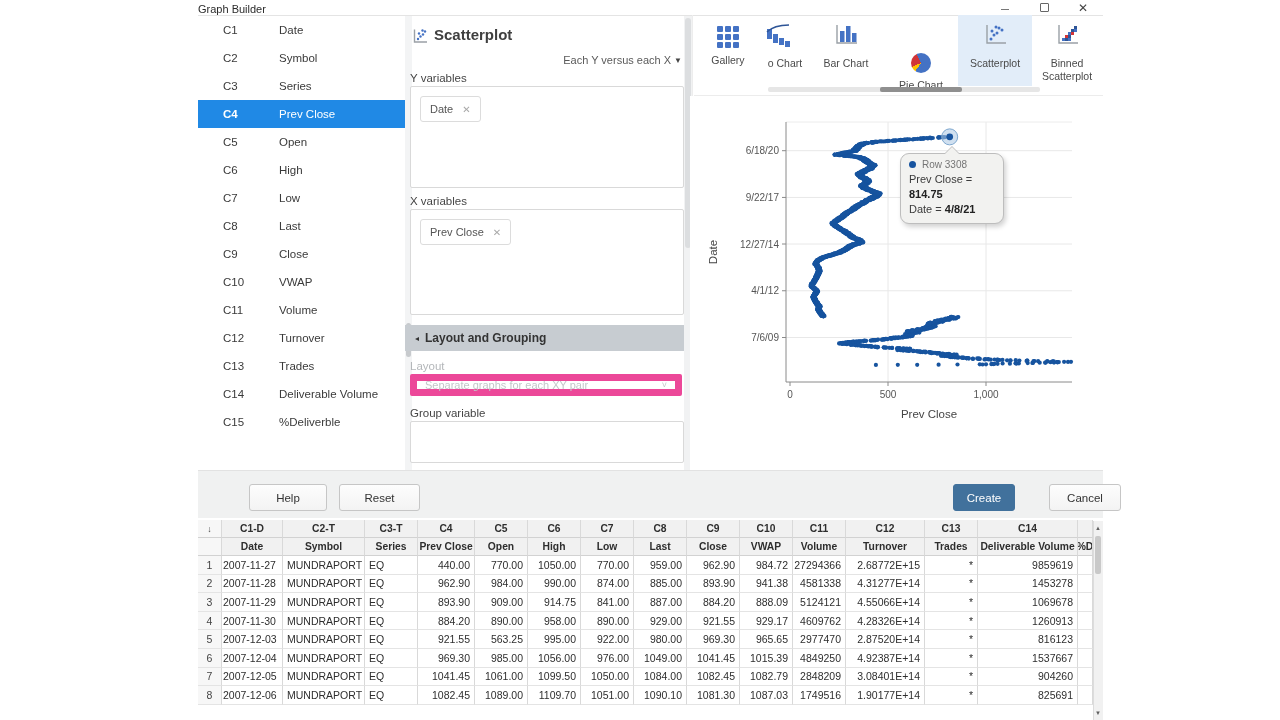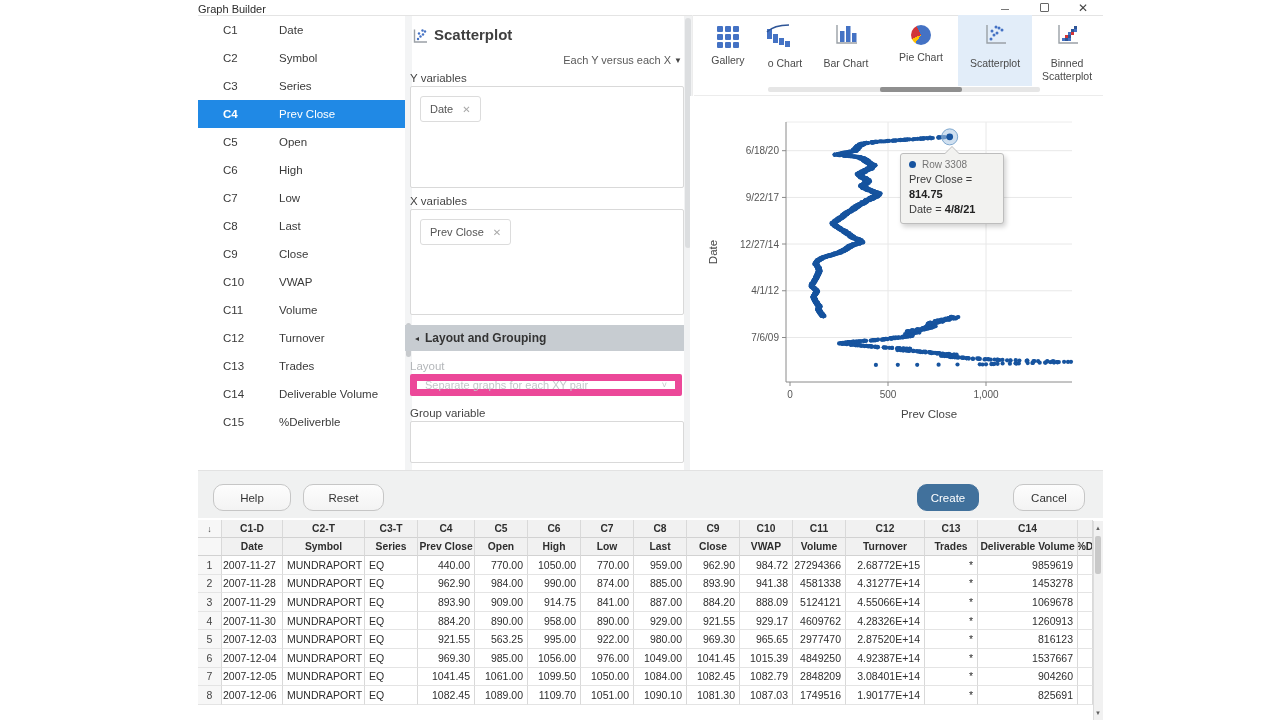--- a/index.html
+++ b/index.html
@@ -55,34 +55,34 @@
   .g-scroll-track{left:768px;top:87px;width:272px;height:5px;background:#e6e6e6;border-radius:2px;}
   .g-scroll-thumb{left:880px;top:87px;width:82px;height:5px;background:#8f8f8f;border-radius:2px;}
   .gallery-divider{left:694px;top:95px;width:409px;height:1px;background:#ececec;}
 
   .grid-icon{display:grid;grid-template-columns:repeat(3,6px);grid-template-rows:repeat(3,6px);gap:2px;margin-top:3px;}
   .grid-icon span{background:#4472c4;border-radius:1px;}
 
   
   #chart-wrap{left:690px;top:96px;width:413px;height:374px;background:#fff;}
   #tooltip{position:absolute;left:210px;top:57px;width:104px;background:#f2f2f0;border:1px solid #bdbdbd;
-           border-radius:3px;box-shadow:2px 3px 5px rgba(0,0,0,.18);padding:5px 8px 6px 8px;box-sizing:border-box;}
+           border-radius:9px;box-shadow:2px 3px 5px rgba(0,0,0,.18);padding:5px 8px 6px 8px;box-sizing:border-box;}
   .tt-caret-o{position:absolute;left:43px;top:-8px;width:0;height:0;border-left:8px solid transparent;
               border-right:8px solid transparent;border-bottom:8px solid #bdbdbd;}
   .tt-caret-i{position:absolute;left:44px;top:-7px;width:0;height:0;border-left:7px solid transparent;
               border-right:7px solid transparent;border-bottom:7px solid #f2f2f0;}
   .tt-row1{font-size:10px;color:#757575;display:flex;align-items:center;margin-bottom:2px;}
   .tt-dot{display:inline-block;width:7px;height:7px;border-radius:50%;background:#17549f;margin-right:6px;}
   .tt-row{font-size:11px;color:#3b3b3b;line-height:15px;}
   .tt-row b{color:#222;}
 
   
   #footer{left:198px;top:470px;width:905px;height:48px;background:#f0f1f1;border-top:1px solid #e2e2e2;box-sizing:border-box;}
-  .btn{position:absolute;height:27px;border-radius:10px;font-size:11.5px;display:flex;align-items:center;
-       justify-content:center;cursor:default;box-sizing:border-box;}
+  .btn{position:absolute;height:27px;border-radius:3px;font-size:11.5px;display:flex;align-items:center;
+       justify-content:center;cursor:default;box-sizing:border-box;margin-left:36px;}
   .btn-plain{background:linear-gradient(#fdfdfd,#f3f3f3);border:1px solid #c6c6c6;color:#333;}
   .btn-primary{background:#41719c;border:1px solid #41719c;color:#fff;}
 
   
   #table{left:198px;top:520px;width:905px;height:200px;overflow:hidden;background:#fff;font-size:10.5px;color:#2e2e2e;}
   .t-row{display:grid;}
   .t-cell{border-right:1px solid #d9d9d9;border-bottom:1px solid #e4e4e4;display:flex;align-items:center;
           overflow:hidden;white-space:nowrap;box-sizing:border-box;padding:0 4px;background:#fff;}
   .t-head .t-cell{background:#f1f1f1;font-weight:bold;justify-content:center;border-bottom:1px solid #d2d2d2;padding:0 2px;font-size:10.3px;}
   .t-gutter{background:#f7f7f7 !important;justify-content:center;color:#444;}
@@ -247,21 +247,21 @@
       </div>
       <div class="tile" style="width: 76px;">
         <div><svg width="26" height="24">
             <path d="M4 2 V20 H24" stroke="#9aa0a6" stroke-width="1.4" fill="none"></path>
             <rect x="7" y="8" width="4.5" height="11" fill="#4472c4"></rect>
             <rect x="13" y="3" width="4.5" height="16" fill="#4472c4"></rect>
             <rect x="19" y="10" width="4.5" height="9" fill="#4472c4"></rect>
           </svg></div>
         <div class="tile-label">Bar Chart</div>
       </div>
-      <div class="tile" style="width: 74px;">
+      <div class="tile" style="width: 74px; margin-top: 28px;">
         <div>
           <div style="width: 20px; height: 20px; border-radius: 50%; margin-top: 2px; background: conic-gradient(from 215deg, rgb(255, 192, 0) 0deg, rgb(255, 192, 0) 9%, rgb(209, 52, 56) 9%, rgb(209, 52, 56) 33%, rgb(68, 114, 196) 33%, rgb(68, 114, 196) 100%);"></div>
         </div>
         <div class="tile-label">Pie Chart</div>
       </div>
       <div class="tile selected" style="width: 74px;">
         <div><svg width="26" height="24">
             <path d="M5 2 V20 H24" stroke="#9aa0a6" stroke-width="1.4" fill="none"></path>
             <circle cx="9" cy="16" r="1.5" fill="#4472c4"></circle>
             <circle cx="12" cy="12" r="1.5" fill="#4472c4"></circle>

